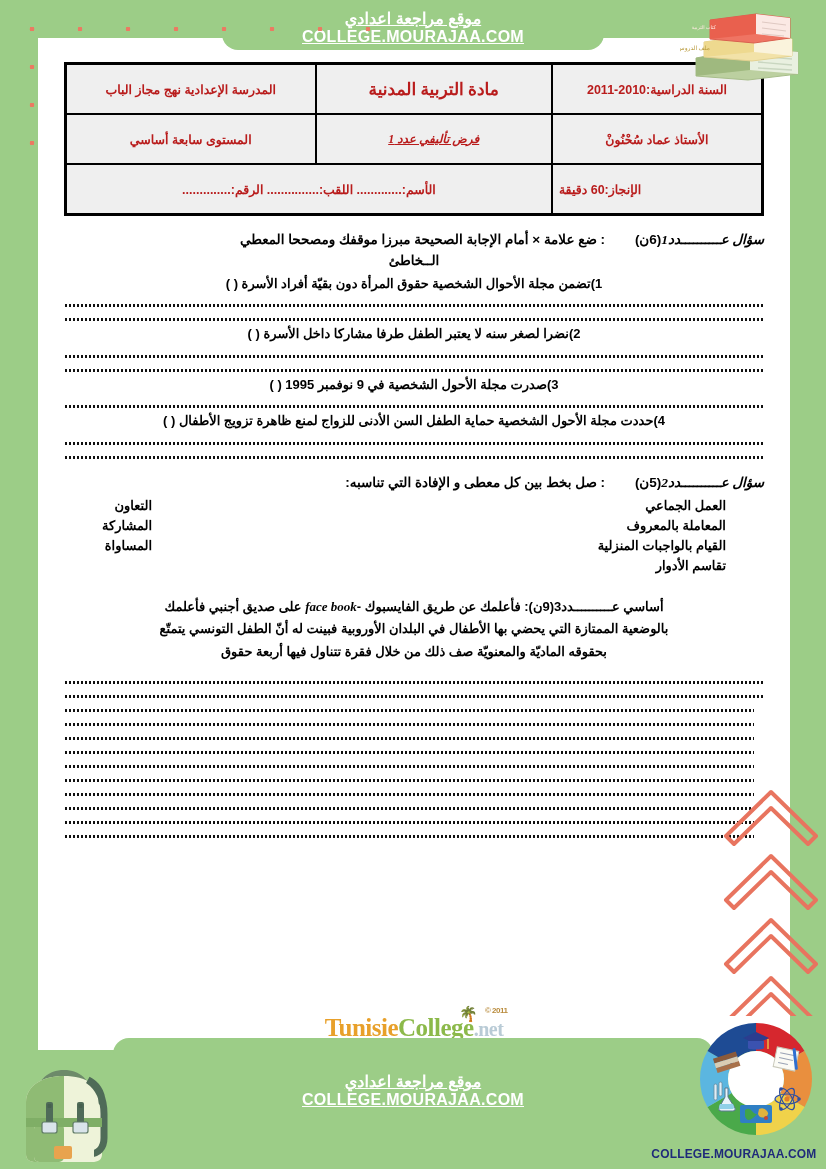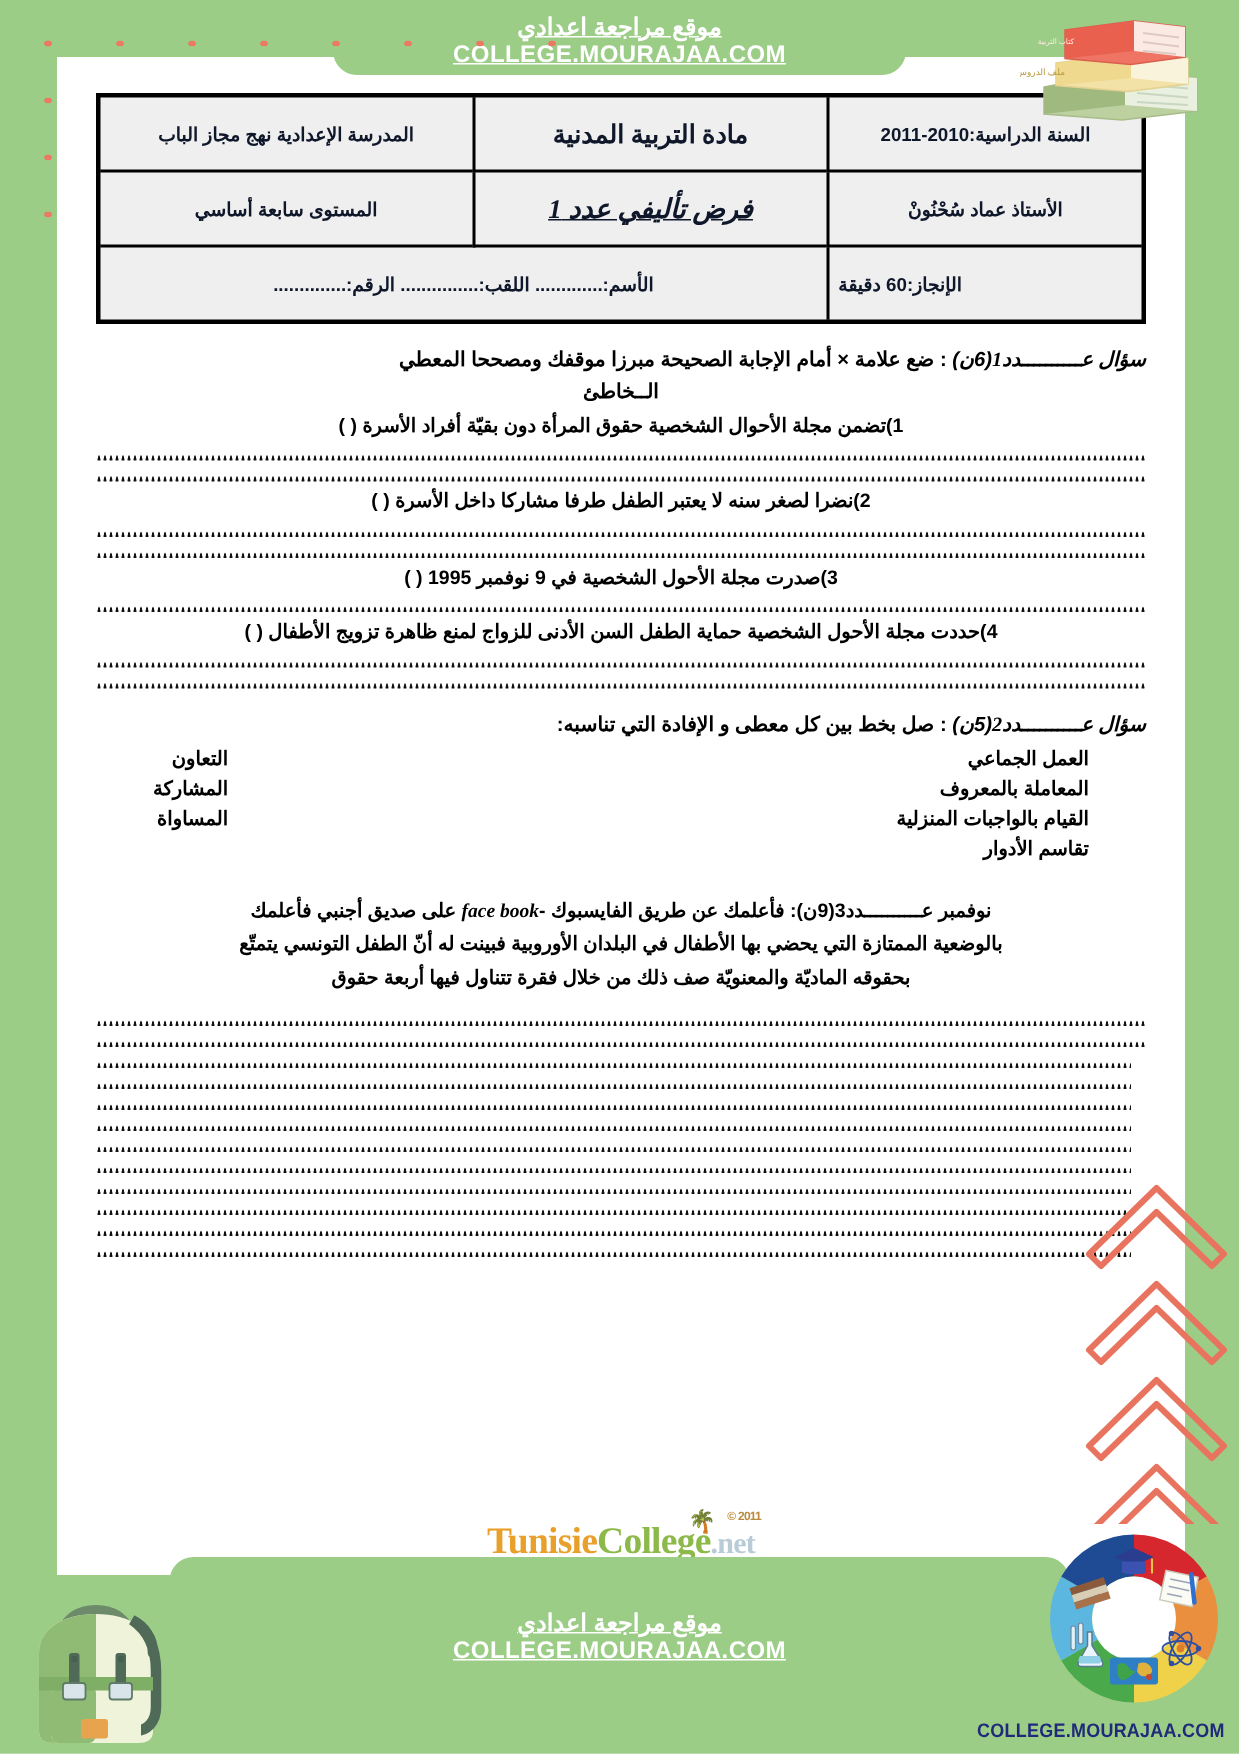--- a/index.html
+++ b/index.html
@@ -188,35 +188,35 @@
     table-layout: fixed;
   }
   table.hdr td {
     border: 2px solid #000;
     background: #efefef;
     text-align: center;
     vertical-align: middle;
     padding: 6px 6px;
     font-size: 12.5px;
     font-weight: bold;
-    color: #0f172a;
+    color: #b91c1c;
     height: 36px;
   }
   td.c-school { width: 36%; }
   td.c-subject { width: 34%; }
   td.c-year { width: 30%; }
 
   .subject-big {
     font-size: 17px;
     font-weight: bold;
     font-family: "Liberation Serif", serif;
     letter-spacing: 0px;
   }
   .devoir {
-    font-size: 18px;
+    font-size: 12px;
     font-weight: bold;
     font-style: italic;
     text-decoration: underline;
     font-family: "Liberation Serif", serif;
   }
   td.ident {
     text-align: right;
     font-size: 12.5px;
     letter-spacing: .3px;
     height: 46px;
@@ -231,22 +231,22 @@
     text-align: right;
     line-height: 1.55;
     color: #000;
   }
   .q-head .qlabel {
     font-style: italic;
     font-family: "Liberation Serif", serif;
     font-weight: bold;
   }
   .q-head .marks {
-    font-style: italic;
-    font-weight: bold;
+    font-weight: bold;
+    margin-left: 26px;
   }
   .q-center { text-align: center; }
   .q-item {
     font-size: 13px;
     font-weight: bold;
     text-align: center;
     margin: 2px 0 1px 0;
     line-height: 1.5;
   }
   .q3-body {
@@ -437,21 +437,21 @@
       <div class="pair-col">
         <div>التعاون</div>
         <div>المشاركة</div>
         <div>المساواة</div>
       </div>
     </div>
   </div>
 
   <div class="q-block" style="margin-top:20px">
     <div class="q3-body">
-      <span class="qlabel">نوفمبر عــــــــــدد</span><span class="qlabel">3</span><span class="marks">(9ن)</span><span>: فأعلمك عن طريق  الفايسبوك -</span><span class="ltr-inline">face book</span>
+      <span class="qlabel">أساسي عــــــــــدد</span><span class="qlabel">3</span><span class="marks">(9ن)</span><span>: فأعلمك عن طريق  الفايسبوك -</span><span class="ltr-inline">face book</span>
       <span>على صديق أجنبي فأعلمك</span>
     </div>
     <div class="q3-body">بالوضعية الممتازة التي يحضي بها الأطفال في البلدان الأوروبية فبينت له أنّ الطفل التونسي يتمتّع</div>
     <div class="q3-body">بحقوقه الماديّة والمعنويّة صف ذلك من خلال فقرة تتناول فيها أربعة حقوق</div>
 
     <div style="margin-top:10px">
       <div class="dotline"></div>
       <div class="dotline"></div>
       <div class="dotline short"></div>
       <div class="dotline short"></div>

